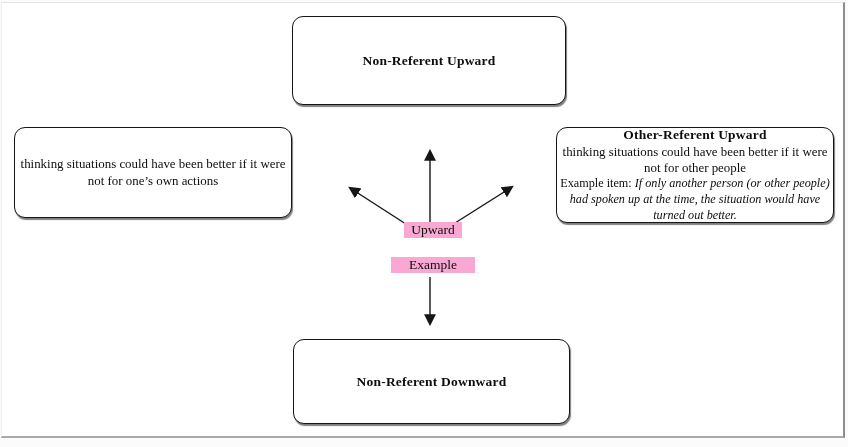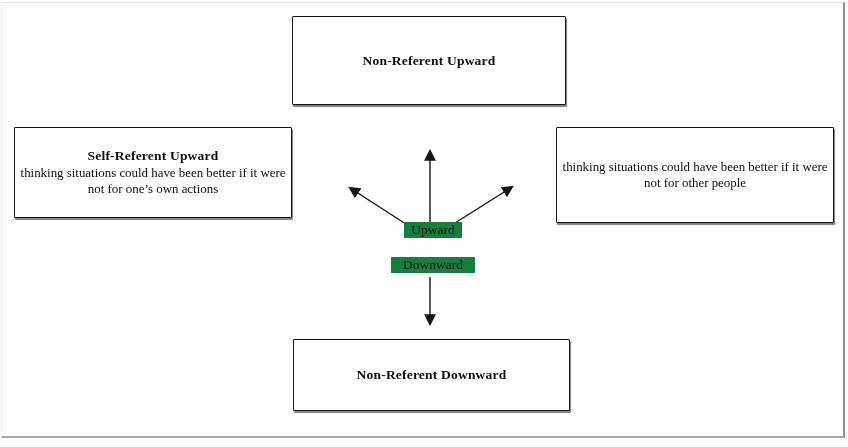--- a/index.html
+++ b/index.html
@@ -24,21 +24,21 @@
     border-left: 1px solid #efefef;
     border-right: 2px solid #8d8d8d;
     border-bottom: 2px solid #a9a9a9;
     pointer-events: none;
   }
   .concept-box {
     position: absolute;
     box-sizing: border-box;
     background: #ffffff;
     border: 1.4px solid #151515;
-    border-radius: 1px;
+    border-radius: 11px;
     box-shadow: 1px 2px 1px rgba(0,0,0,0.5);
     text-align: center;
     display: flex;
     flex-direction: column;
     justify-content: center;
     padding: 4px 3px;
     z-index: 2;
   }
   .box-title {
     font-weight: bold;
@@ -51,33 +51,33 @@
     line-height: 1.26;
   }
   .box-example {
     font-size: 12.2px;
     line-height: 1.3;
   }
   .box-example .italic { font-style: italic; }
   #box-top    { left: 292px; top: 16px;  width: 274px; height: 89px; }
   #box-left   { left: 14px;  top: 127px; width: 278px; height: 91px; }
   #box-right  { left: 556px; top: 127px; width: 278px; height: 96px; }
-  #box-bottom { left: 293px; top: 339px; width: 277px; height: 72px; text-align: center; }
+  #box-bottom { left: 293px; top: 339px; width: 277px; height: 85px; text-align: center; }
   #arrow-layer {
     position: absolute;
     left: 0; top: 0;
     width: 848px; height: 447px;
     z-index: 1;
   }
   .center-label {
     position: absolute;
     font-size: 13.5px;
     text-align: center;
     z-index: 2;
-    background: #15803d;
+    background: #f9a8d4;
   }
   #label-upward   { left: 404px; top: 222px; width: 58px; }
   #label-downward { left: 391px; top: 257px; width: 84px; }
 </style>
 </head>
 <body>
 
 <div id="figure-canvas">
 
   <div id="page-frame"></div>
@@ -92,28 +92,29 @@
     <line x1="409" y1="226" x2="350" y2="188" stroke="#151515" stroke-width="1.4" marker-end="url(#arrowhead)"></line>
     <line x1="455" y1="223" x2="512" y2="187" stroke="#151515" stroke-width="1.4" marker-end="url(#arrowhead)"></line>
     <line x1="430" y1="277" x2="430" y2="324" stroke="#151515" stroke-width="1.4" marker-end="url(#arrowhead)"></line>
   </svg>
 
   <div id="box-top" class="concept-box">
     <div class="box-title">Non-Referent Upward</div>
   </div>
 
   <div id="box-left" class="concept-box">
-    <div class="box-title">Self-Referent Upward</div>
     <div class="box-desc">thinking situations could have been better if it were not for one’s own actions</div>
   </div>
 
   <div id="box-right" class="concept-box">
+    <div class="box-title">Other-Referent Upward</div>
     <div class="box-desc">thinking situations could have been better if it were not for other people</div>
+    <div class="box-example"><span>Example item: </span><span class="italic">If only another person (or other people) had spoken up at the time, the situation would have turned out better.</span></div>
   </div>
 
   <div id="box-bottom" class="concept-box">
     <div class="box-title">Non-Referent Downward</div>
   </div>
 
   <div id="label-upward" class="center-label">Upward</div>
-  <div id="label-downward" class="center-label">Downward</div>
+  <div id="label-downward" class="center-label">Example</div>
 
 </div>
 
 </body></html>

